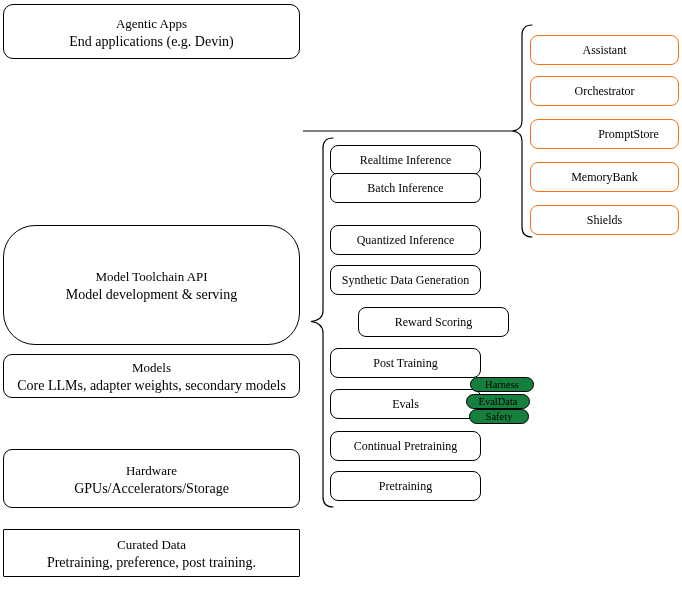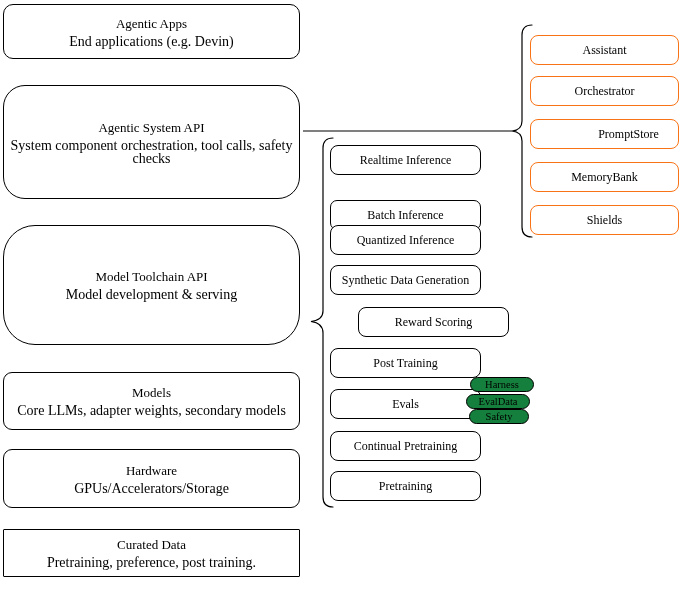--- a/index.html
+++ b/index.html
@@ -114,49 +114,45 @@
     <path d="M 532 25 Q 522 25 522 35 L 522 121 Q 522 130 512 131 Q 522 132 522 141 L 522 227 Q 522 237 532 237" stroke="#000000" stroke-width="1.2" fill="none" stroke-linecap="round"></path>
 
     <path d="M 333 138 Q 323 138 323 148 L 323 311 Q 323 320 311 321.5 Q 323 323 323 333 L 323 497 Q 323 507 333 507" stroke="#000000" stroke-width="1.2" fill="none" stroke-linecap="round"></path>
   </svg>
 
   <div class="lbox node" style="top:4px; height:55px; border-radius:10px;">
     <div class="title">Agentic Apps</div>
     <div class="subtitle">End applications (e.g. Devin)</div>
   </div>
 
-  <div class="lbox node" style="top:85px; height:114px; border-radius:22px;">
-    <div class="title">Agentic System API</div>
-    <div class="subtitle">System component orchestration, tool calls, safety checks</div>
-  </div>
 
   <div class="lbox node" style="top:225px; height:120px; border-radius:32px;">
     <div class="title">Model Toolchain API</div>
     <div class="subtitle">Model development &amp; serving</div>
   </div>
 
-  <div class="lbox node" style="top:372px; height:58px; border-radius:9px;">
+  <div class="lbox node" style="top:354px; height:44px; border-radius:9px;">
     <div class="title">Models</div>
     <div class="subtitle">Core LLMs, adapter weights, secondary models</div>
   </div>
 
   <div class="lbox node" style="top:449px; height:59px; border-radius:9px;">
     <div class="title">Hardware</div>
     <div class="subtitle">GPUs/Accelerators/Storage</div>
   </div>
 
   <div class="lbox node" style="top:529px; height:48px; border-radius:1px;">
     <div class="title">Curated Data</div>
     <div class="subtitle">Pretraining, preference, post training.</div>
   </div>
 
   <div class="mbox node" style="top:145px;">
     <span>Realtime Inference</span>
   </div>
-  <div class="mbox node" style="top:200px;border-radius:7px;">
+  <div class="mbox node" style="top:173px;border-radius:7px;">
     <span>Batch Inference</span>
   </div>
   <div class="mbox node" style="top:225px;">
     <span>Quantized Inference</span>
   </div>
   <div class="mbox node" style="top:265px;">
     <span>Synthetic Data Generation</span>
   </div>
   <div class="mbox node" style="top:307px;margin-left:28px;">
     <span>Reward Scoring</span>

